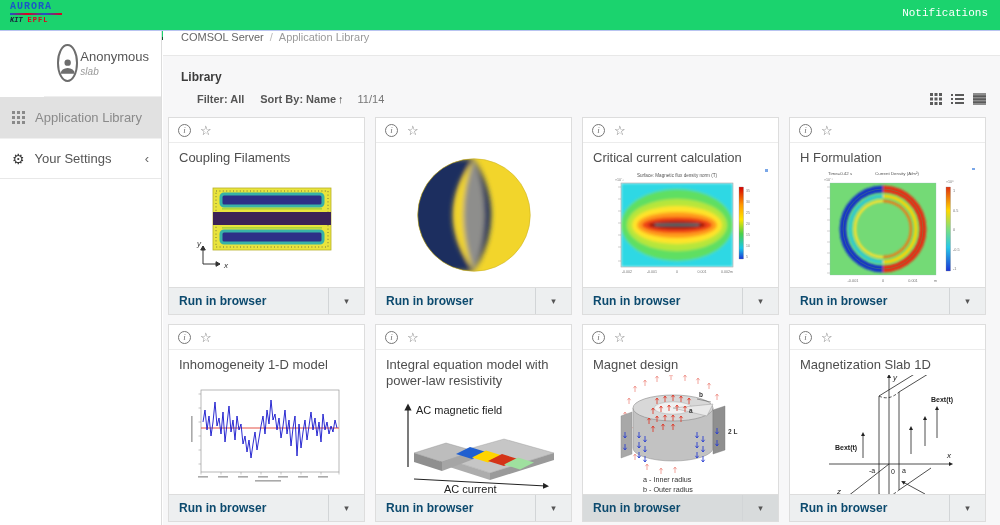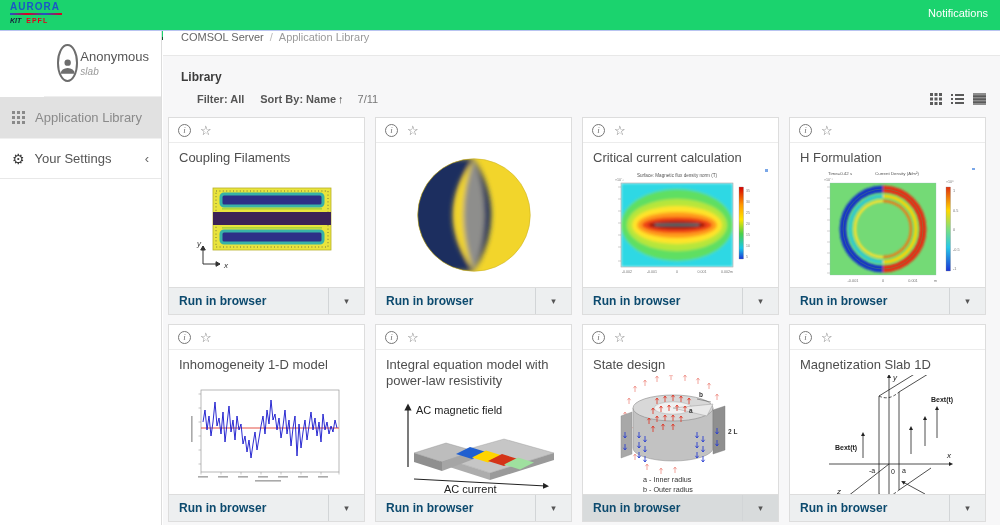--- a/index.html
+++ b/index.html
@@ -1,21 +1,21 @@
 <!DOCTYPE html>
 <html><head>
 <meta charset="utf-8">
 <style>
   * { margin:0; padding:0; box-sizing:border-box; }
   html,body { width:1000px; height:525px; overflow:hidden; background:#fff;
               font-family:"Liberation Sans", sans-serif; }
 
   
   .topbar { position:absolute; left:0; top:0; width:1000px; height:40px;
-            background:#1bd36e; border-bottom:3px solid #14532d; }
+            background:#1bd36e; border-bottom:3px solid #14532d;font-family:Liberation Mono, monospace; }
   .topbar::after { content:""; position:absolute; left:0; top:30px; width:1000px; height:1px; background:#b9c4f0; }
   .logo { position:absolute; left:10px; top:2px; line-height:1; }
   .logo-line1 { font-size:10px; font-weight:bold; color:#1b56c8; letter-spacing:1px; }
   .logo-bar { width:52px; height:2px; margin-top:1px;
               background:linear-gradient(90deg,#1b56c8,#e2001a,#1b56c8,#e2001a); }
   .logo-row { display:flex; gap:5px; margin-top:2px; align-items:baseline; }
   .logo-kit { font-size:7px; font-weight:bold; font-style:italic; color:#17203a; }
   .logo-epfl { font-size:7px; font-weight:bold; color:#e2001a; letter-spacing:1px; }
   .notifications { position:absolute; right:12px; top:7px; font-size:11px; color:#fff; cursor:pointer; }
 
@@ -140,21 +140,21 @@
 </div>
 
 <div class="content">
   <div class="section-title">Library</div>
 
   <div class="toolbar">
     <span class="tb-filter">Filter: All</span>
     <span class="tb-sort">
       <span>Sort By: Name</span><span class="tb-sort-arrow">↑</span>
     </span>
-    <span class="tb-count">7/11</span>
+    <span class="tb-count">11/14</span>
     <div class="view-icons">
       <svg width="12" height="12" viewBox="0 0 12 12">
         <g fill="#5a5a5a">
             <rect x="0" y="0" width="3" height="3"></rect>
             <rect x="4.5" y="0" width="3" height="3"></rect>
             <rect x="9" y="0" width="3" height="3"></rect>
         <rect x="0" y="4.5" width="3" height="3"></rect>
             <rect x="4.5" y="4.5" width="3" height="3"></rect>
             <rect x="9" y="4.5" width="3" height="3"></rect>
         <rect x="0" y="9" width="3" height="3"></rect>
@@ -472,21 +472,21 @@
         <span class="run-label">Run in browser</span>
         <span class="run-caret">▾</span>
       </div>
     </div>
 
     <div class="card hovered">
       <div class="card-head">
         <span class="info-ic">i</span>
         <span class="star-ic">☆</span>
       </div>
-      <div class="card-title">State design</div>
+      <div class="card-title">Magnet design</div>
       <div class="card-img">
         <svg width="160" height="138" viewBox="0 0 160 138">
           <defs>
             <g id="c6ru">
                 <path d="M0,4 L0,-2 M0,-2 L-1.6,0.2 M0,-2 L1.6,0.2" stroke="#e03020" stroke-width="0.8" fill="none"></path>
               </g>
             <g id="c6bd">
                 <path d="M0,-4 L0,2 M0,2 L-1.6,-0.2 M0,2 L1.6,-0.2" stroke="#2a3fd0" stroke-width="0.9" fill="none"></path>
               </g>
           </defs>

